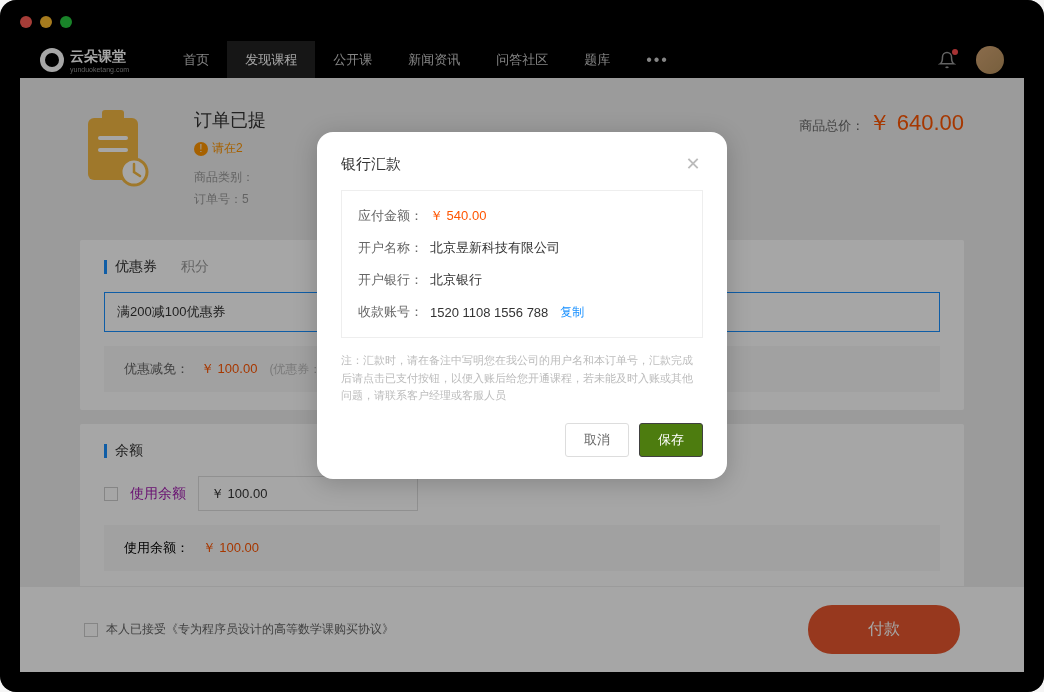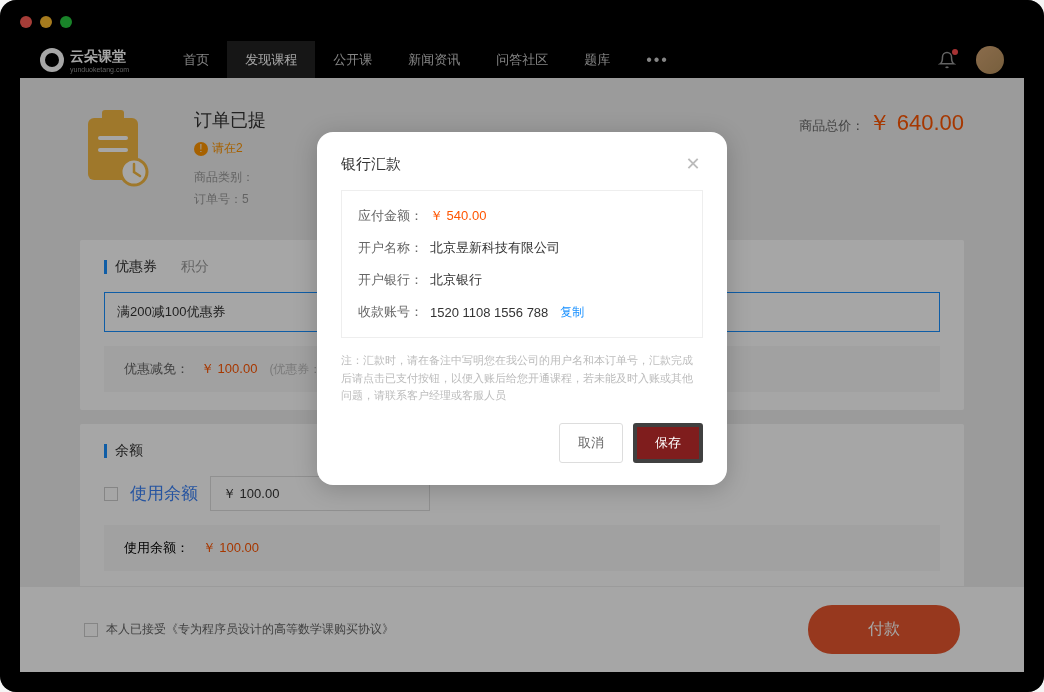--- a/index.html
+++ b/index.html
@@ -52,21 +52,21 @@
     
     .coupon-select { width: 100%; border: 1px solid #1890ff; padding: 10px 12px; font-size: 13px; color: #333; background: #fff; }
     
     .discount-row { background: #f8f8f8; padding: 14px 20px; margin-top: 14px; font-size: 13px; display: flex; align-items: center; }
     .discount-label { color: #666; margin-right: 12px; }
     .discount-value { color: #ff5500; font-weight: 500; margin-right: 12px; }
     .discount-hint { color: #bbb; font-size: 12px; }
     
     .balance-check { display: flex; align-items: center; gap: 12px; }
     .checkbox { width: 14px; height: 14px; border: 1px solid #ccc; }
-    .balance-label { font-size: 17px; color: #3b82f6; }
+    .balance-label { font-size: 14px; color: #a21caf; }
     .balance-input { border: 1px solid #ddd; padding: 9px 12px; font-size: 13px; width: 220px; color: #333; }
     .balance-used { background: #f8f8f8; padding: 14px 20px; margin-top: 14px; font-size: 13px; }
     .balance-used-value { color: #ff5500; font-weight: 500; margin-left: 10px; }
     
     .footer { position: absolute; bottom: 0; left: 0; right: 0; background: #fff; padding: 18px 64px; display: flex; align-items: center; border-top: 1px solid #eee; gap: 44px; }
     .agree-check { display: flex; align-items: center; font-size: 12px; color: #666; }
     .agree-link { color: #666; }
     .footer-right { margin-left: auto; display: flex; align-items: center; gap: 20px; }
     .footer-total-label { font-size: 13px; color: #666; }
     .footer-total-value { font-size: 20px; color: #ff5500; font-weight: bold; }
@@ -81,21 +81,21 @@
     .modal-row { display: flex; font-size: 13px; margin-bottom: 14px; align-items: center; }
     .modal-row:last-child { margin-bottom: 0; }
     .modal-row-label { color: #666; width: 72px; }
     .modal-row-value { color: #333; }
     .modal-row-amount { color: #ff5500; font-weight: 500; }
     .copy-link { color: #1890ff; margin-left: 12px; font-size: 12px; cursor: pointer; }
     .modal-note { font-size: 11px; color: #bbb; line-height: 1.6; margin-top: 14px; }
     .modal-footer { display: flex; justify-content: flex-end; gap: 10px; margin-top: 18px; }
     .btn { padding: 7px 18px; font-size: 13px; border-radius: 3px; cursor: pointer; }
     .btn-cancel { background: #fff; border: 1px solid #ddd; color: #666; }
-    .btn-save { background: #7f1d1d; border: 4px solid #404040; color: #fff; }
+    .btn-save { background: #4d7c0f; border: 1px solid #404040; color: #fff; }
   </style>
 </head>
 <body>
 
 <div class="window">
   <div class="traffic-lights">
     <div class="traffic-light red"></div>
     <div class="traffic-light yellow"></div>
     <div class="traffic-light green"></div>
   </div>

